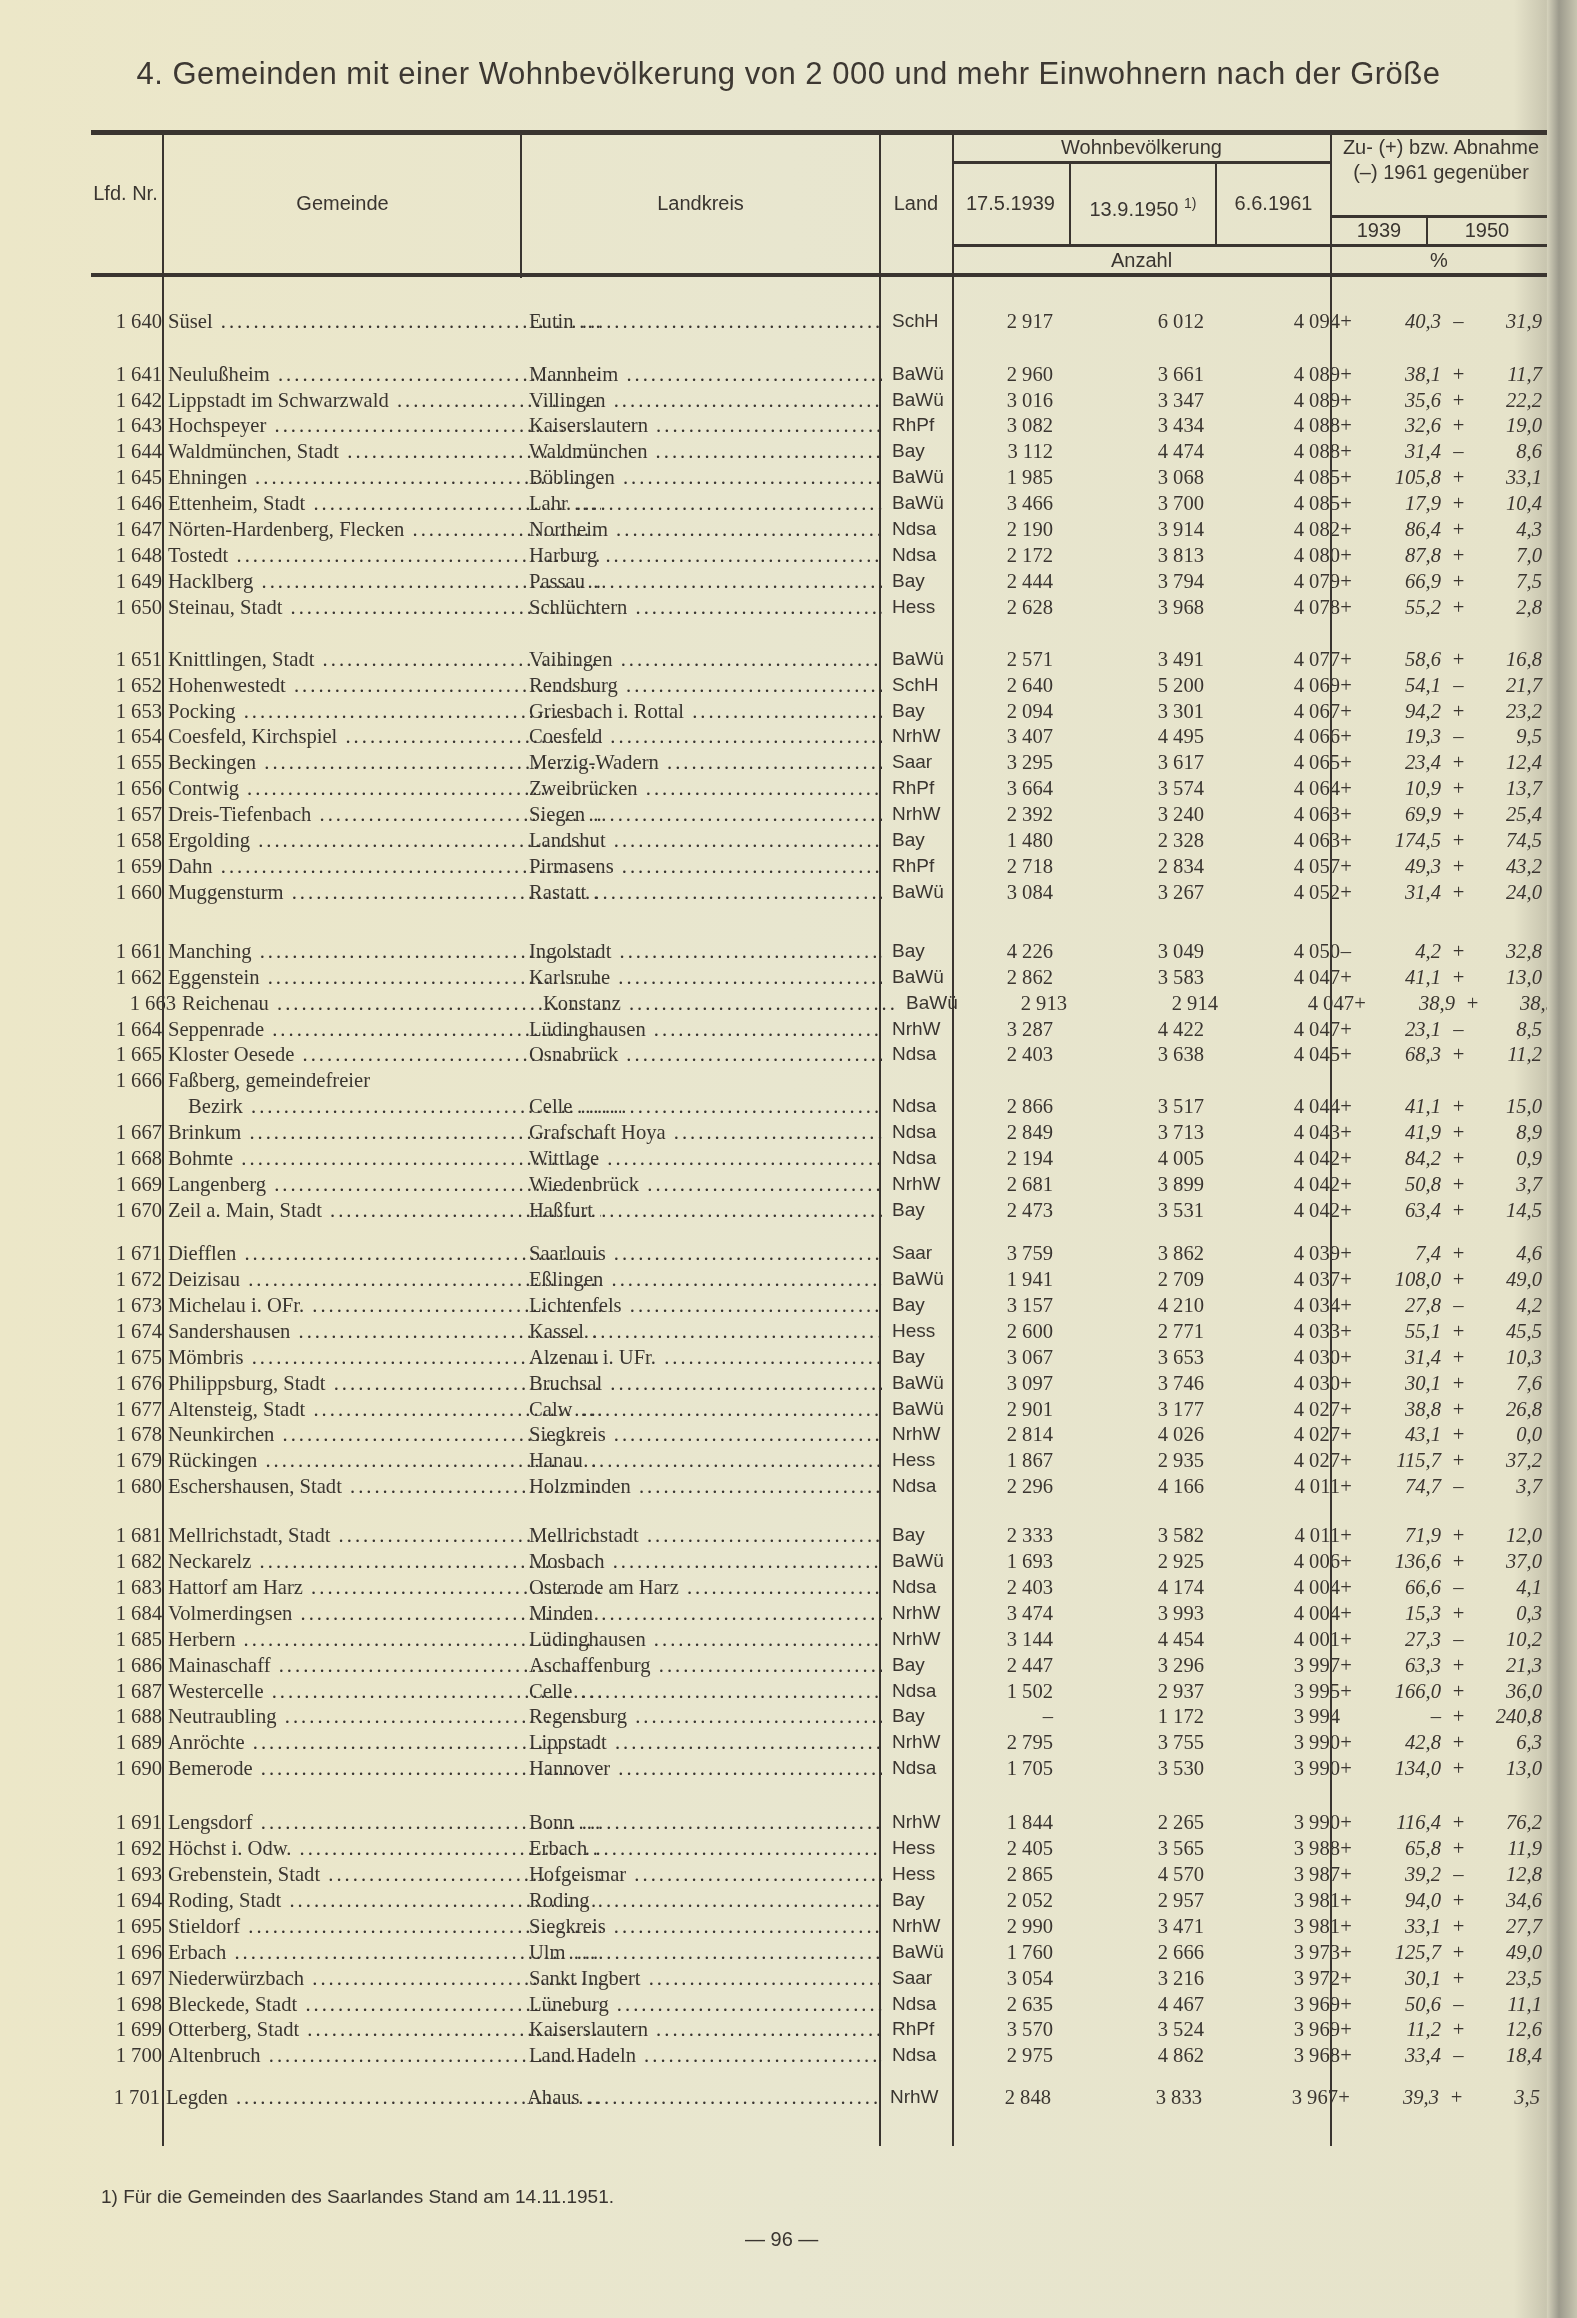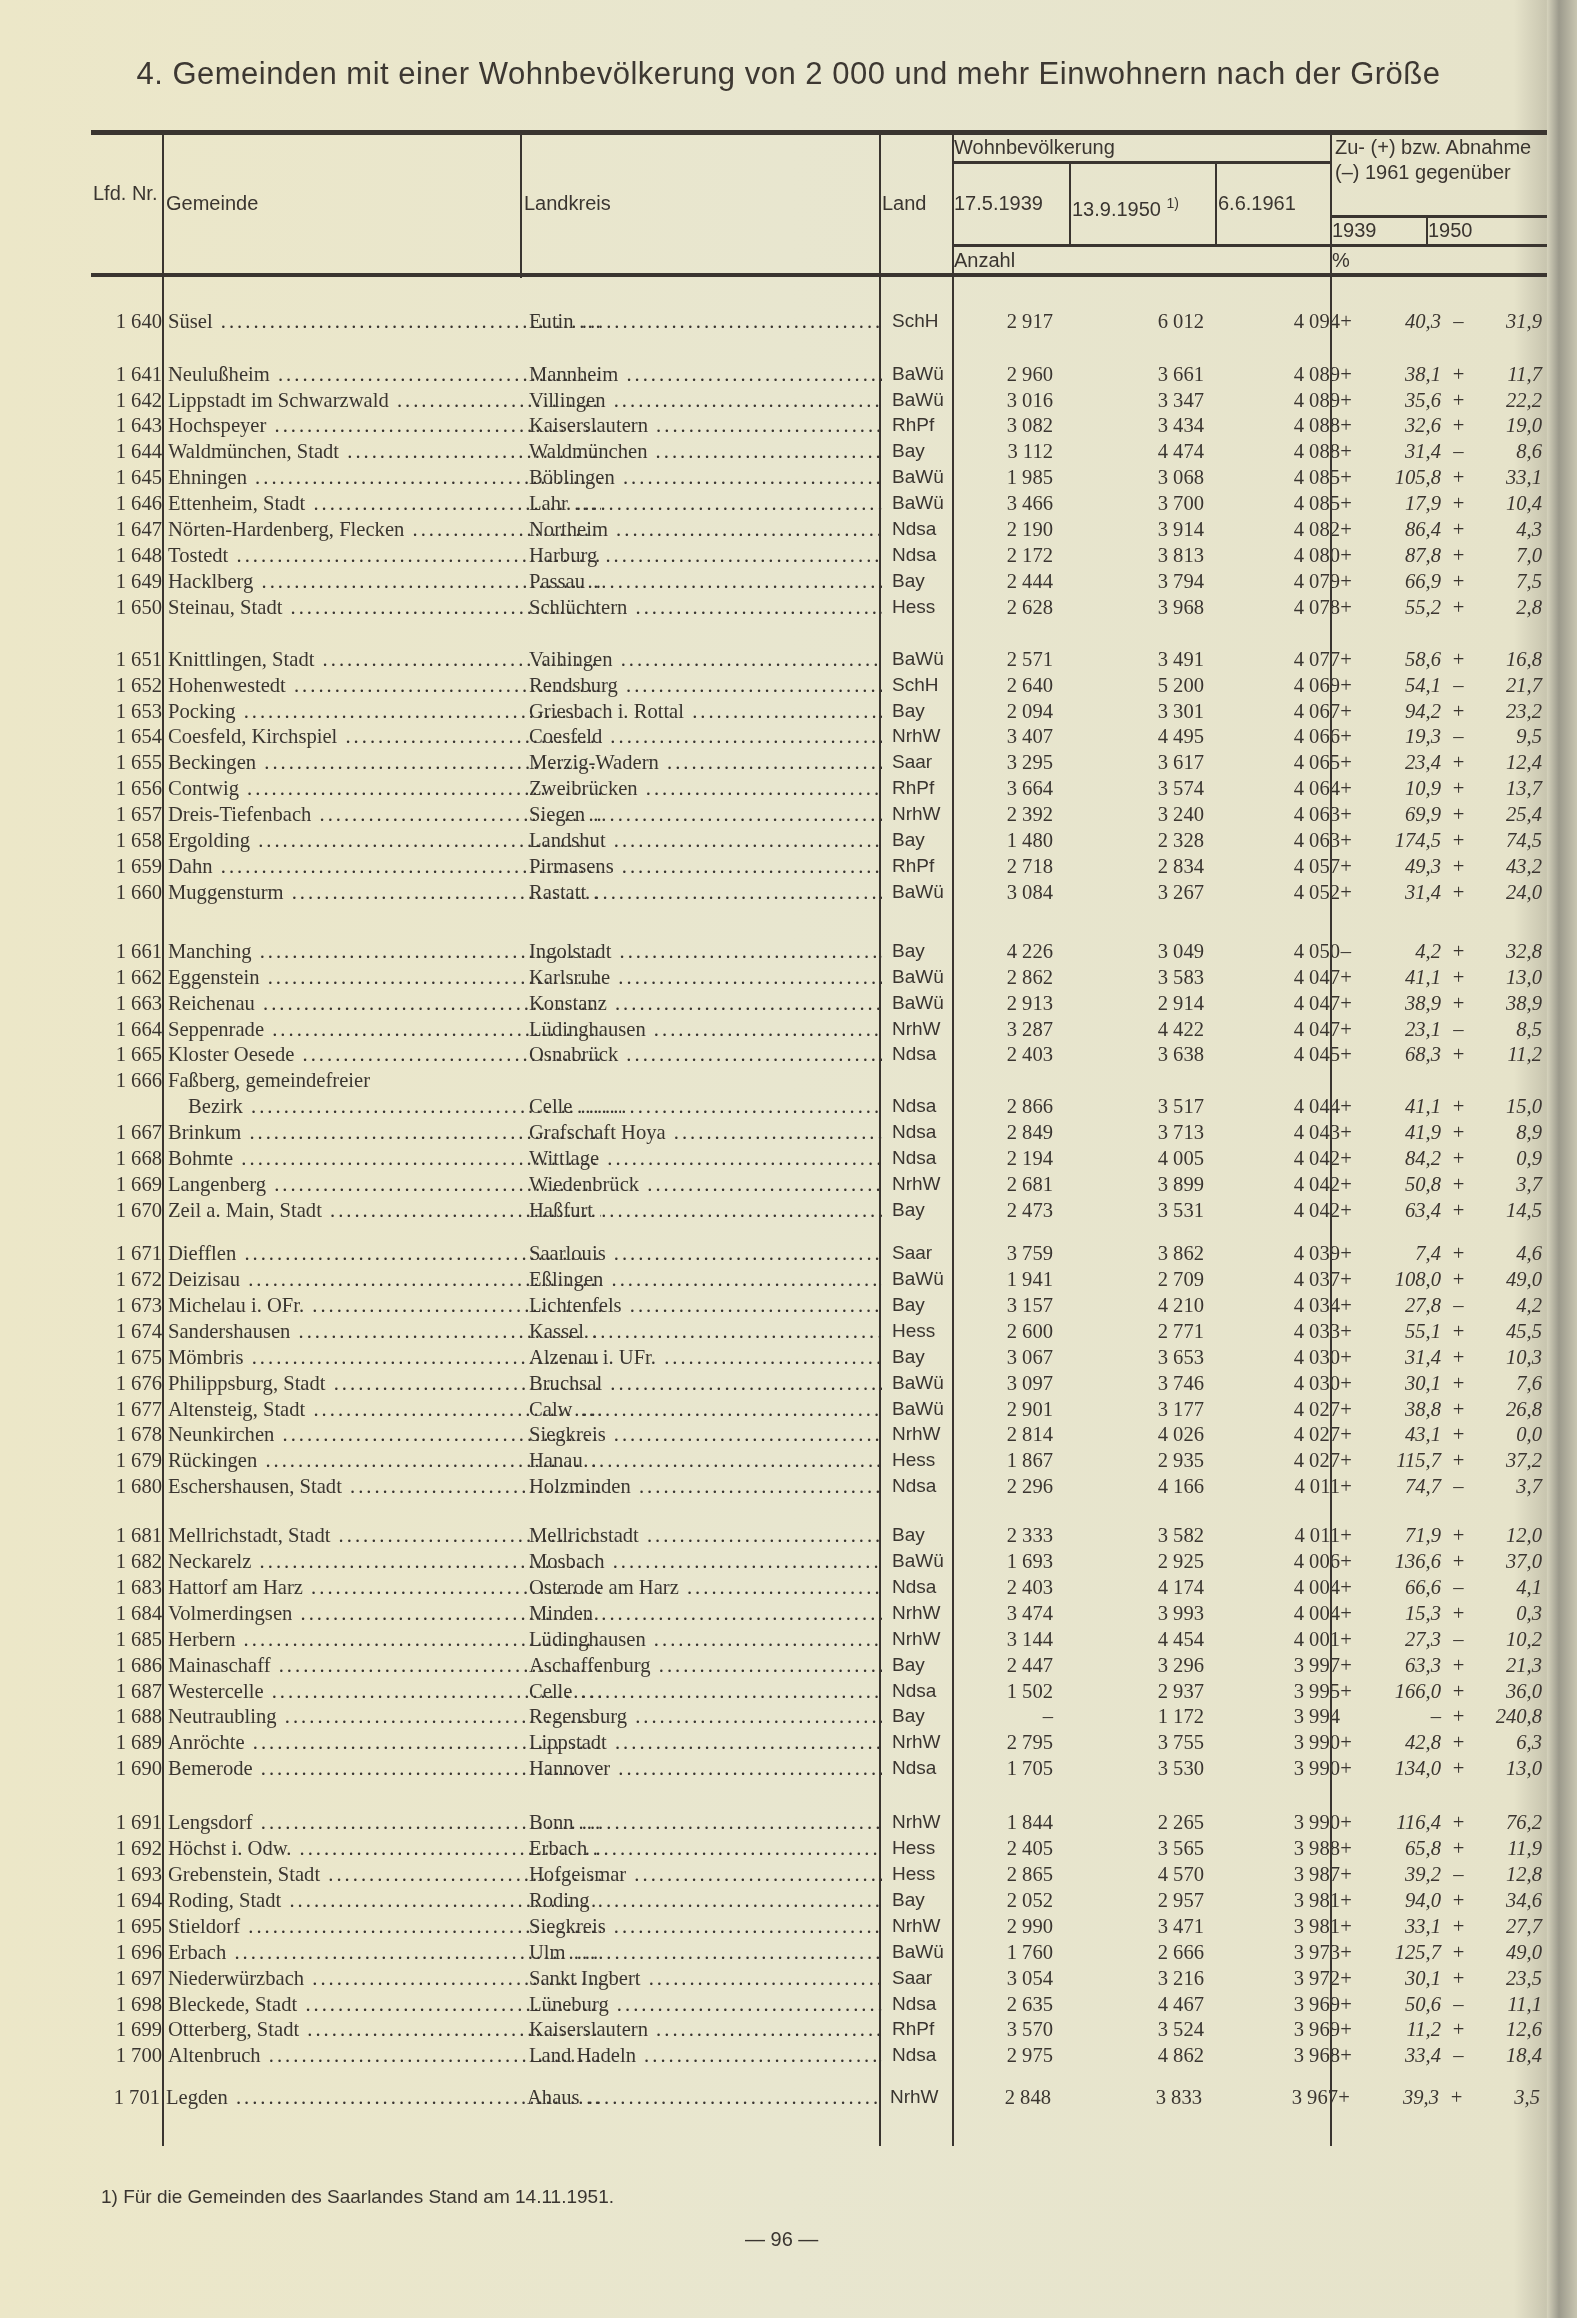--- a/index.html
+++ b/index.html
@@ -8,21 +8,21 @@
     background:#e9e6cc;
     background-image: linear-gradient(90deg, #ece7c8 0%, #e8e6cf 50%, #e6e3ca 96%, #c9c6b0 98%, #dcd8bf 100%);
     font-family:"Liberation Serif", serif; color:#3a3530;
   }
   .title {
     position:absolute; top:56px; left:0; width:1577px; text-align:center;
     font-size:31px; letter-spacing:0.5px; font-family:"Liberation Sans", sans-serif; color:#3d3832;
   }
   .hline { position:absolute; background:#3a3530; }
   .vline { position:absolute; background:#3a3530; width:2px; }
-  .hdr { position:absolute; font-size:20px; line-height:24px; font-family:"Liberation Sans", sans-serif; color:#3a3530; }
+  .hdr { position:absolute; text-align:center; font-size:20px; line-height:24px; font-family:"Liberation Sans", sans-serif; color:#3a3530; }
   .row { position:absolute; height:26px; font-size:20.6px; line-height:26px; white-space:nowrap; }
   .c-nr { position:absolute; left:0; width:71px; text-align:right; }
   .c-gem { position:absolute; left:77px; width:433px; overflow:hidden; }
   .c-kreis { position:absolute; left:438px; width:353px; overflow:hidden; }
   .dots::after { content:" ......................................................"; letter-spacing:3px; }
   .c-land { position:absolute; left:801px; width:60px; font-family:"Liberation Sans", sans-serif; font-size:19px; }
   .c-p39 { position:absolute; left:866px; width:96px; text-align:right; }
   .c-p50 { position:absolute; left:987px; width:126px; text-align:right; }
   .c-p61 { position:absolute; left:1138px; width:111px; text-align:right; }
   .c-s39 { position:absolute; left:1245px; width:20px; text-align:center; }
@@ -361,21 +361,21 @@
       <span class="c-kreis dots"><span>Karlsruhe</span></span>
       <span class="c-land">BaWü</span>
       <span class="c-p39">2 862</span>
       <span class="c-p50">3 583</span>
       <span class="c-p61">4 047</span>
       <span class="c-s39">+</span>
       <span class="c-v39">41,1</span>
       <span class="c-s50">+</span>
       <span class="c-v50">13,0</span>
     </div>
-    <div class="row" style="top: 990px; left: 91px; width: 1456px; position: absolute;">
+    <div class="row" style="top: 990px; left: 105px; width: 1456px; position: absolute;">
       <span class="c-nr">1 663</span>
       <span class="c-gem dots" style=""><span>Reichenau</span></span>
       <span class="c-kreis dots"><span>Konstanz</span></span>
       <span class="c-land">BaWü</span>
       <span class="c-p39">2 913</span>
       <span class="c-p50">2 914</span>
       <span class="c-p61">4 047</span>
       <span class="c-s39">+</span>
       <span class="c-v39">38,9</span>
       <span class="c-s50">+</span>

